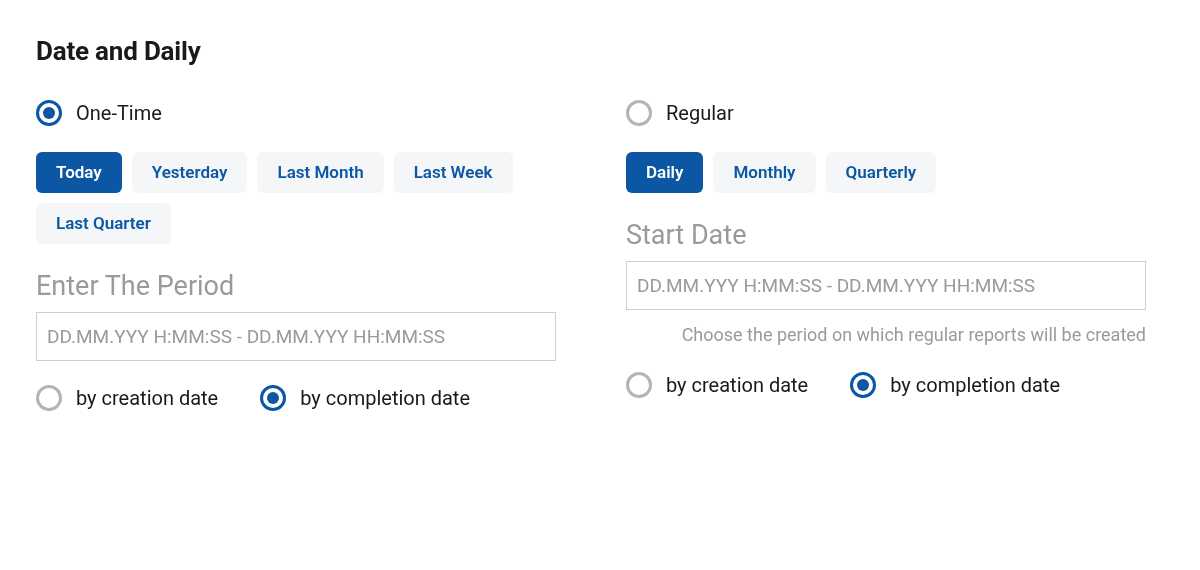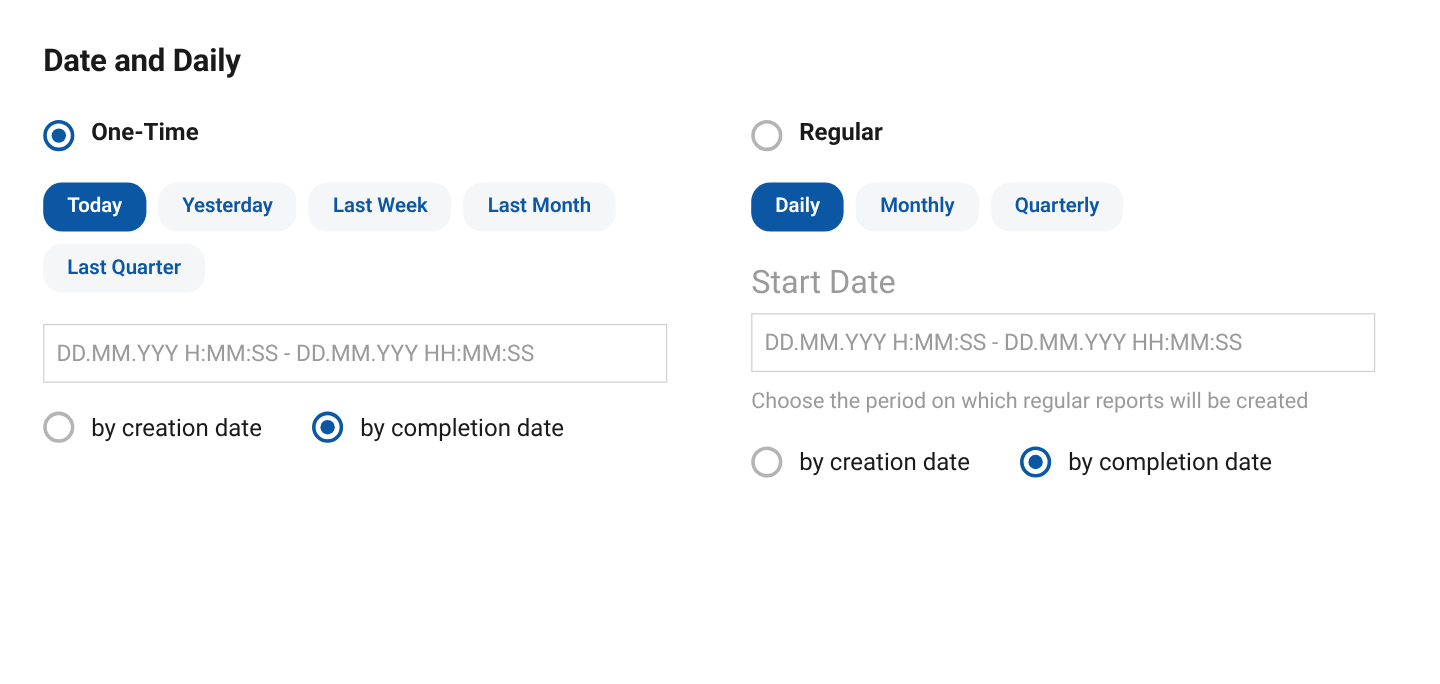--- a/index.html
+++ b/index.html
@@ -24,23 +24,23 @@
   display: flex;
   gap: 70px;
 }
 .col {
   flex: 0 0 520px;
   display: flex;
   flex-direction: column;
 }
 .radio-row {
   display: flex;
+  align-items: center;
   gap: 14px;
   margin-bottom: 26px;
-  font-weight: bold;
 }
 .radio {
   width: 26px;
   height: 26px;
   border-radius: 50%;
   border: 3px solid #b4b4b4;
   display: flex;
   align-items: center;
   justify-content: center;
   flex-shrink: 0;
@@ -61,21 +61,21 @@
   line-height: 1;
 }
 .chips {
   display: flex;
   flex-wrap: wrap;
   gap: 10px;
   margin-bottom: 26px;
 }
 .chip {
   padding: 12px 20px;
-  border-radius: 16px;
+  border-radius: 6px;
   font-size: 17px;
   font-weight: 600;
   background: #f4f6f8;
   color: #0b57a4;
   line-height: 1;
   cursor: pointer;
 }
 .chip.active {
   background: #0b57a4;
   color: #fff;
@@ -95,20 +95,21 @@
   background: #fff;
 }
 .text-input::placeholder {
   color: #9a9a9a;
 }
 .hint {
   font-size: 18px;
   color: #9a9a9a;
   margin-top: 12px;
   line-height: 1.45;
+  text-align: right;
 }
 .sub-radio-row {
   display: flex;
   align-items: center;
   gap: 14px;
   margin-top: 24px;
 }
 .sub-radio-row .cluster {
   display: flex;
   align-items: center;
@@ -134,25 +135,26 @@
     <div class="radio-row">
       <div class="radio selected">
           <div class="dot"></div>
         </div>
       <div class="radio-label">One-Time</div>
     </div>
 
     <div class="chips">
       <div class="chip active">Today</div>
       <div class="chip">Yesterday</div>
+      <div class="chip">Last Month</div>
       <div class="chip">Last Week</div>
-      <div class="chip">Last Month</div>
       <div class="chip">Last Quarter</div>
     </div>
 
+    <div class="field-label">Enter The Period</div>
     <input class="text-input" type="text" placeholder="DD.MM.YYY H:MM:SS - DD.MM.YYY HH:MM:SS" style="">
 
     <div class="sub-radio-row">
       <div class="cluster">
         <div class="radio"></div>
         <div class="sub-radio-label">by creation date</div>
       </div>
       <div class="spacer"></div>
       <div class="cluster">
         <div class="radio selected">

